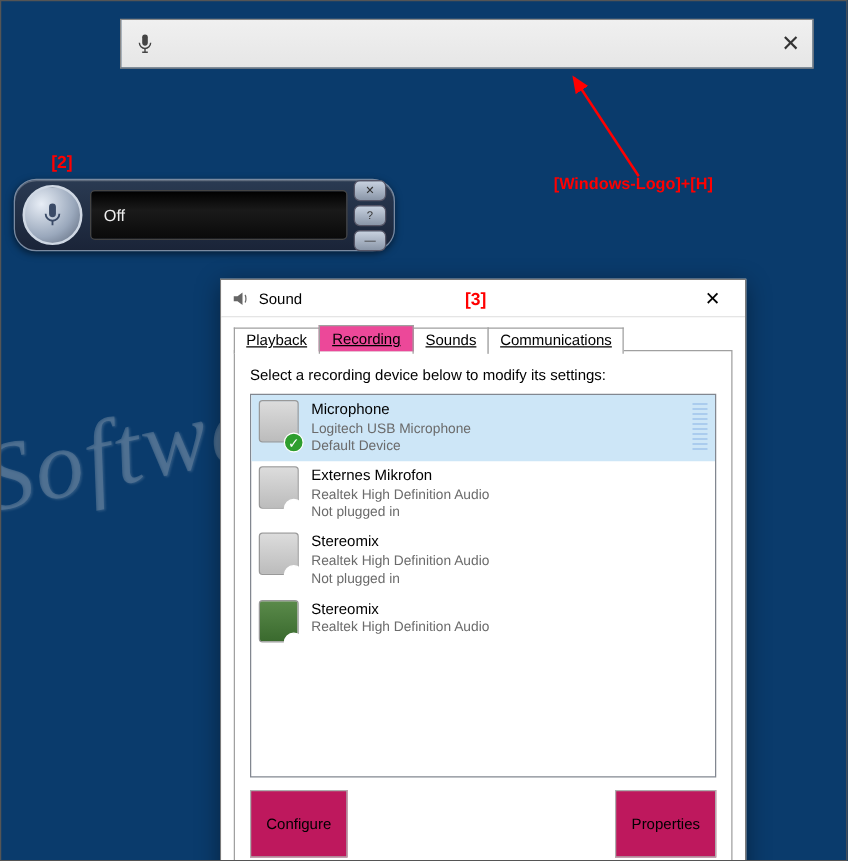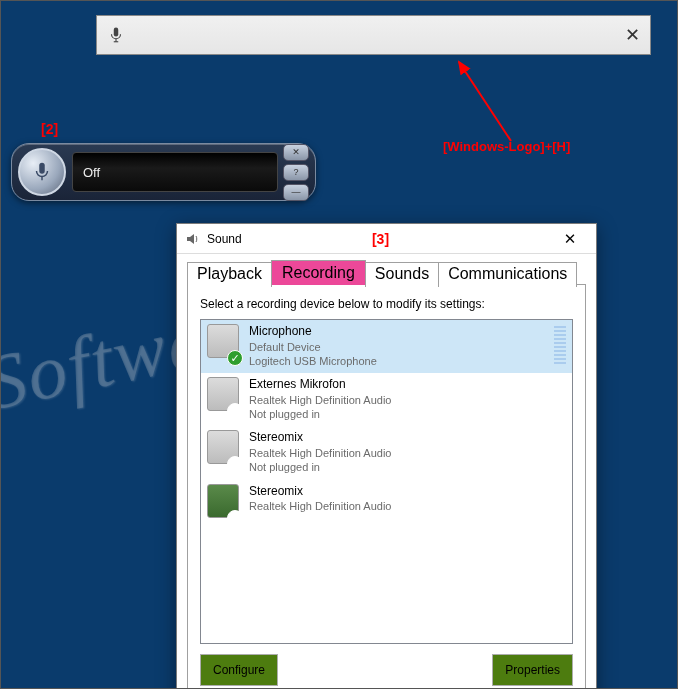--- a/index.html
+++ b/index.html
@@ -114,25 +114,26 @@
   .titlebar .title { font-size: 12px; color: #000; flex: 1; }
   .titlebar .close { width: 40px; text-align: center; font-size: 15px; cursor: pointer; }
 
   .dlg-body { flex: 1; padding: 6px 10px 10px 10px; display: flex; flex-direction: column; background: #fff; }
 
   .tabs { display: flex; position: relative; margin-bottom: -1px; z-index: 2; }
   .tab {
     border: 1px solid #a0a0a0;
     border-bottom: none;
     padding: 3px 10px;
-    font-size: 16px;
+    font-size: 12px;
     background: #fff;
     margin-right: -1px;
     cursor: pointer;
     position: relative;
+    text-decoration: underline;
   }
   .tab.inactive { background: #fff; border-color: #a0a0a0; top: 2px; padding: 2px 9px; }
   .tab.active { background: #ec4899; z-index: 3; }
 
   .tab-panel {
     border: 1px solid #a0a0a0;
     flex: 1;
     background: #fff;
     padding: 12px 12px 10px 12px;
     display: flex; flex-direction: column; justify-content: flex-end;
@@ -161,22 +162,22 @@
   .device .dicon.chip .base { background: linear-gradient(#5a8a4a,#3a6a2e); }
   .device .info { flex: 1; line-height: 1.3; }
   .device .info .name { font-size: 12px; color: #000; }
   .device .info .sub { font-size: 11px; color: #6b6b6b; }
   .device .level { width: 12px; height: 40px; background: repeating-linear-gradient(to top, #aaccee 0 2px, transparent 2px 4px); margin-left: 4px; flex: none; }
 
   .btn-row { display: flex; gap: 6px; margin-top: 10px; }
   .btn-row .spacer { flex: 1; }
   .btn {
     border: 1px solid #adadad;
-    background: #4d7c0f;
-    padding: 8px 12px;
+    background: #be185d;
+    padding: 19px 12px;
     font-size: 12px;
     cursor: pointer;
     min-width: 70px;
     text-align: center;
   }
   .btn.disabled { color: #888; background: #efefef; cursor: default; }
   .btn.split { display: flex; padding: 0; }
   .btn.split .main { padding: 3px 10px; border-right: 1px solid #adadad; color:#888; }
   .btn.split .arrow { padding: 3px 5px; font-size: 10px; position: static; color:#555; }
 
@@ -274,22 +275,22 @@
       <div class="instr">Select a recording device below to modify its settings:</div>
 
       <div class="device-list">
         <div class="device selected">
           <div class="dicon">
             <div class="base"></div>
             <div class="badge ok">✓</div>
           </div>
           <div class="info">
             <div class="name">Microphone</div>
+            <div class="sub">Logitech USB Microphone</div>
             <div class="sub">Default Device</div>
-            <div class="sub">Logitech USB Microphone</div>
           </div>
           <div class="level"></div>
         </div>
 
         <div class="device">
           <div class="dicon">
             <div class="base"></div>
             <div class="badge down">↓</div>
           </div>
           <div class="info">

